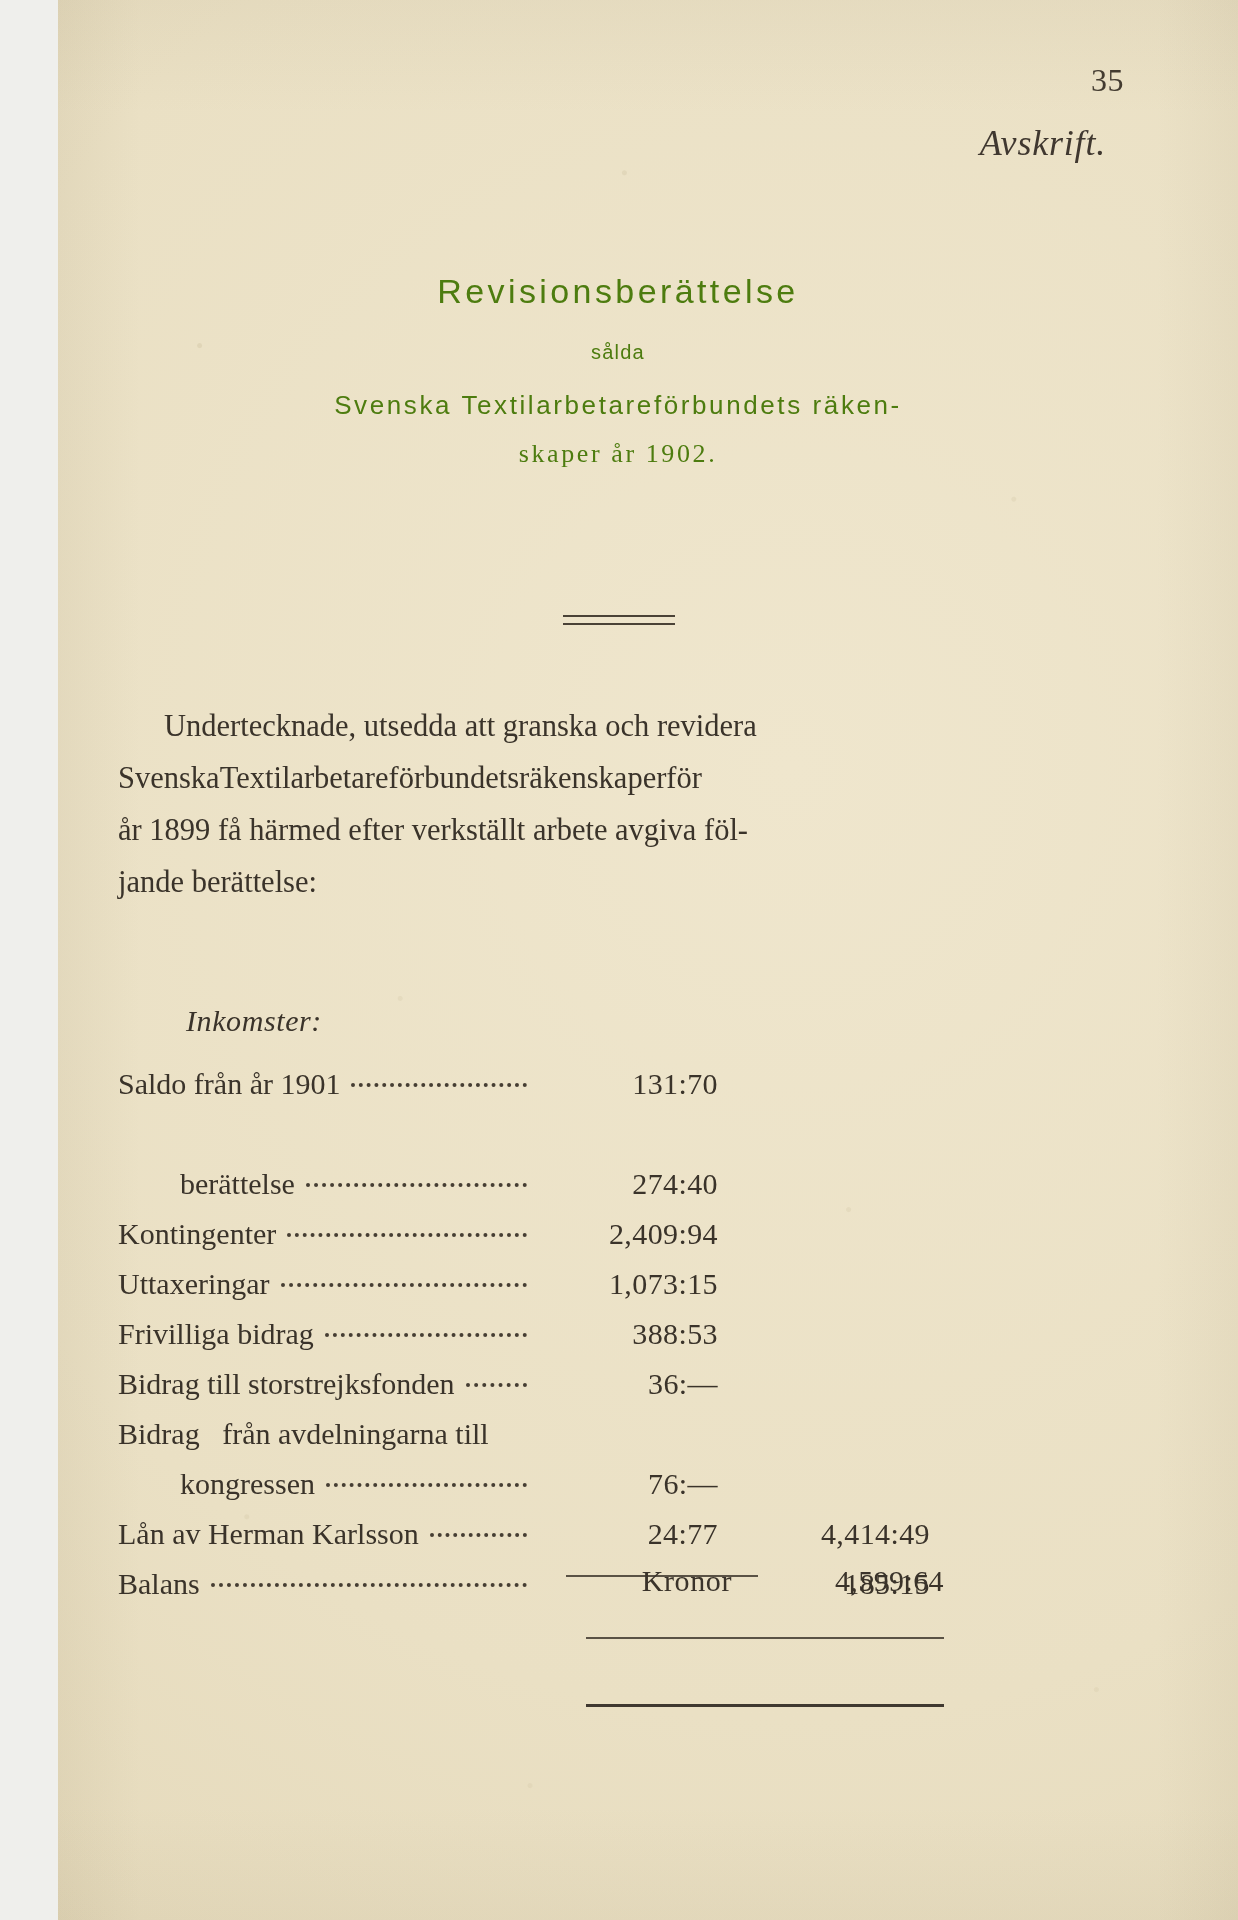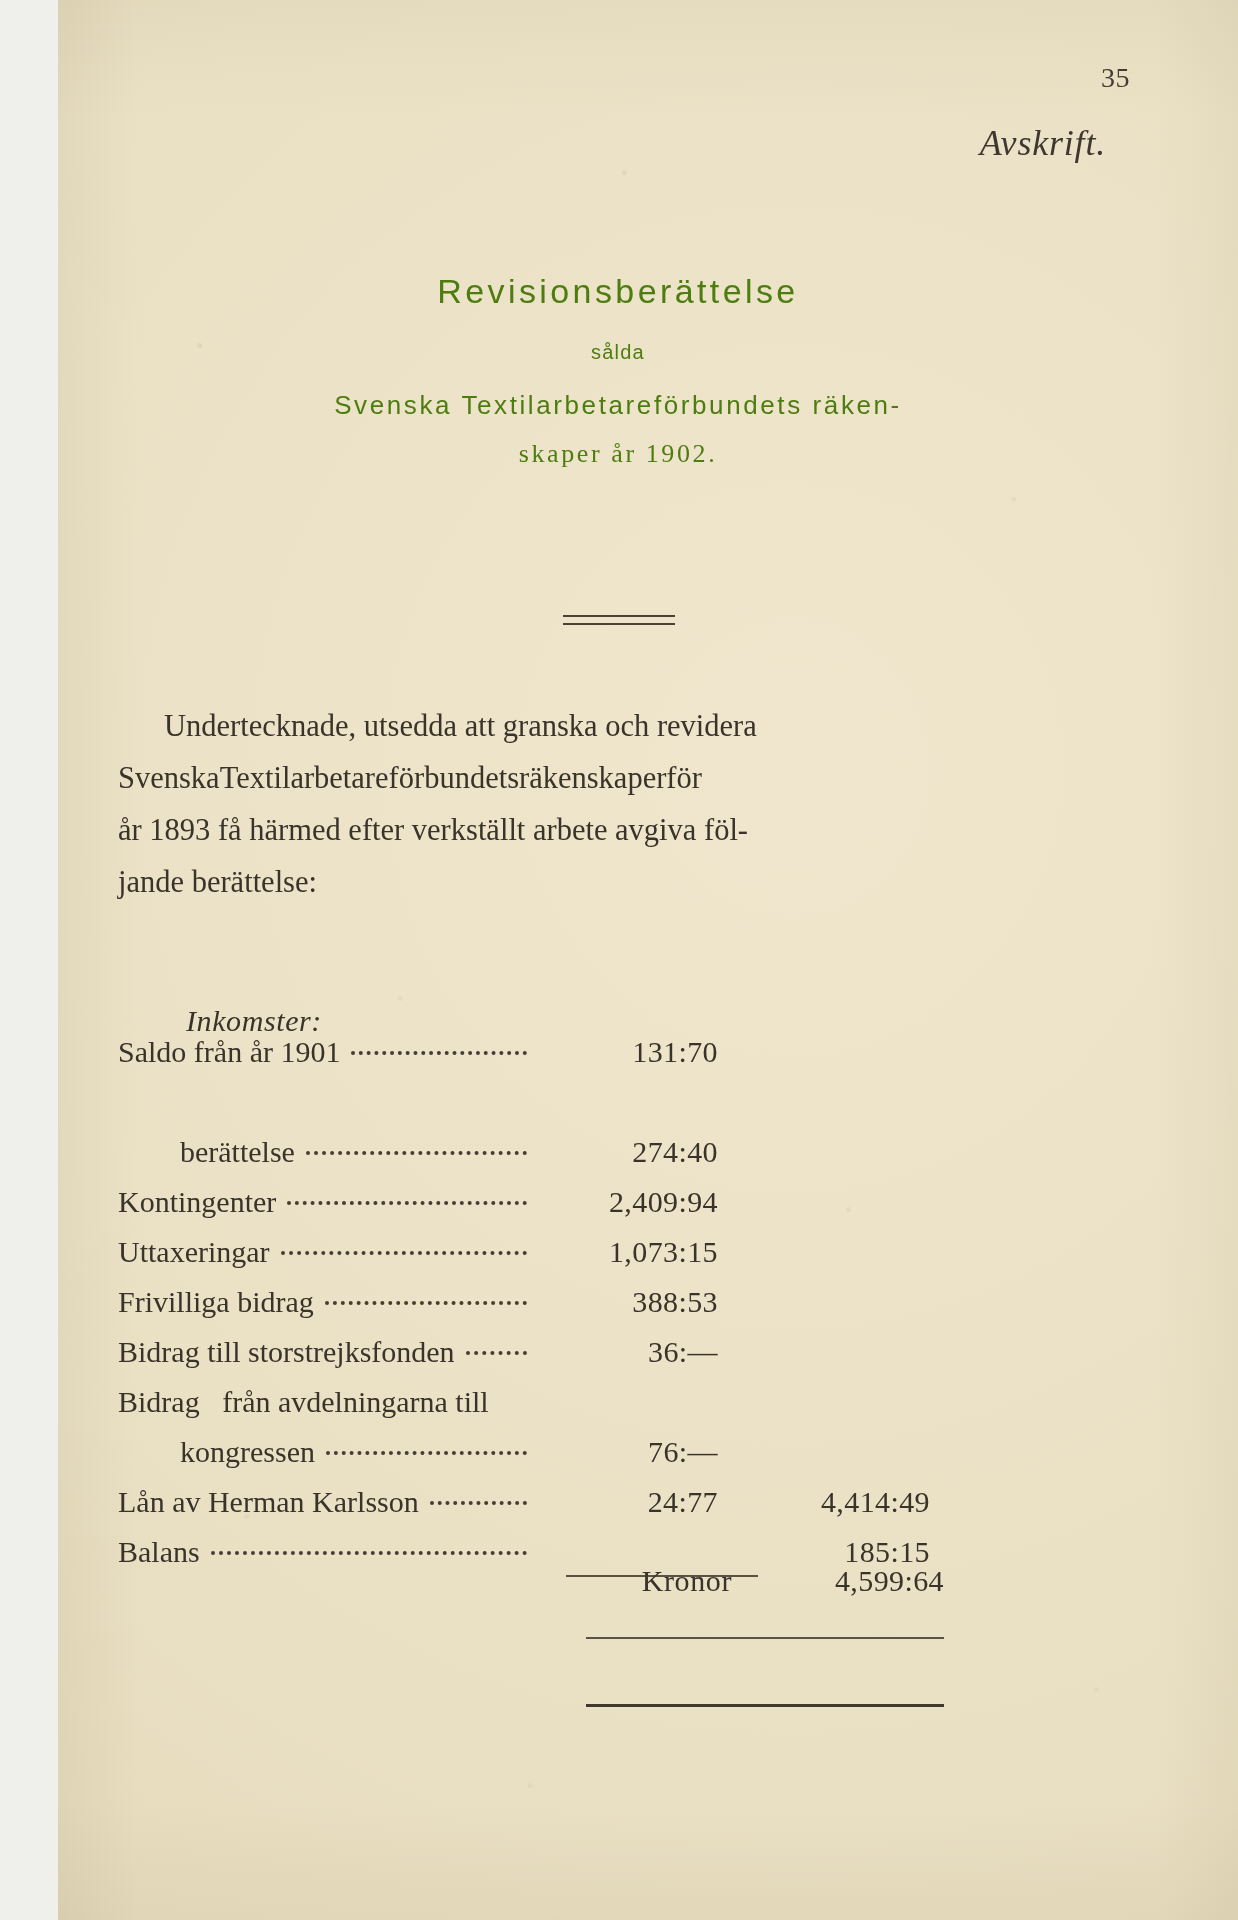--- a/index.html
+++ b/index.html
@@ -63,23 +63,23 @@
   .content {
     position: absolute;
     inset: 0;
     z-index: 3;
     color: #3b342a;
   }
 
   
   .folio {
     position: absolute;
-    right: 108px;
+    right: 114px;
     top: 62px;
-    font-size: 28px;
+    font-size: 32px;
     letter-spacing: .5px;
     color: #433b30;
   }
   .avskrift {
     position: absolute;
     right: 132px;
     top: 122px;
     font-size: 36px;
     font-style: italic;
     letter-spacing: .8px;
@@ -155,21 +155,21 @@
     top: 1004px;
     font-size: 30px;
     font-style: italic;
     letter-spacing: .6px;
     color: #3a332a;
   }
 
   .ledger {
     position: absolute;
     left: 118px;
-    top: 1032px;
+    top: 1064px;
     width: 812px;
     font-size: 30px;
     color: #3a332a;
   }
   .row {
     display: flex;
     align-items: baseline;
     height: 50px;
   }
   .row .lbl { white-space: pre; }
@@ -263,21 +263,21 @@
     </div>
 
     <div class="body-block">
       <div class="ln" style="text-indent:46px">Undertecknade, utsedda att granska och revidera</div>
       <div class="ln j">
         <span>Svenska</span>
         <span>Textilarbetareförbundets</span>
         <span>räkenskaper</span>
         <span>för</span>
       </div>
-      <div class="ln">år 1893 få härmed efter verkställt arbete avgiva föl-</div>
+      <div class="ln">år 1899 få härmed efter verkställt arbete avgiva föl-</div>
       <div class="ln">jande berättelse:</div>
     </div>
 
     <div class="section-head">Inkomster:</div>
 
     <div class="ledger" id="ledger-rows">
         <div class="row">
           <span class="lbl">Saldo från år 1901</span>
           <span class="leader"></span>
           <span class="amt col-a">131:70</span>

